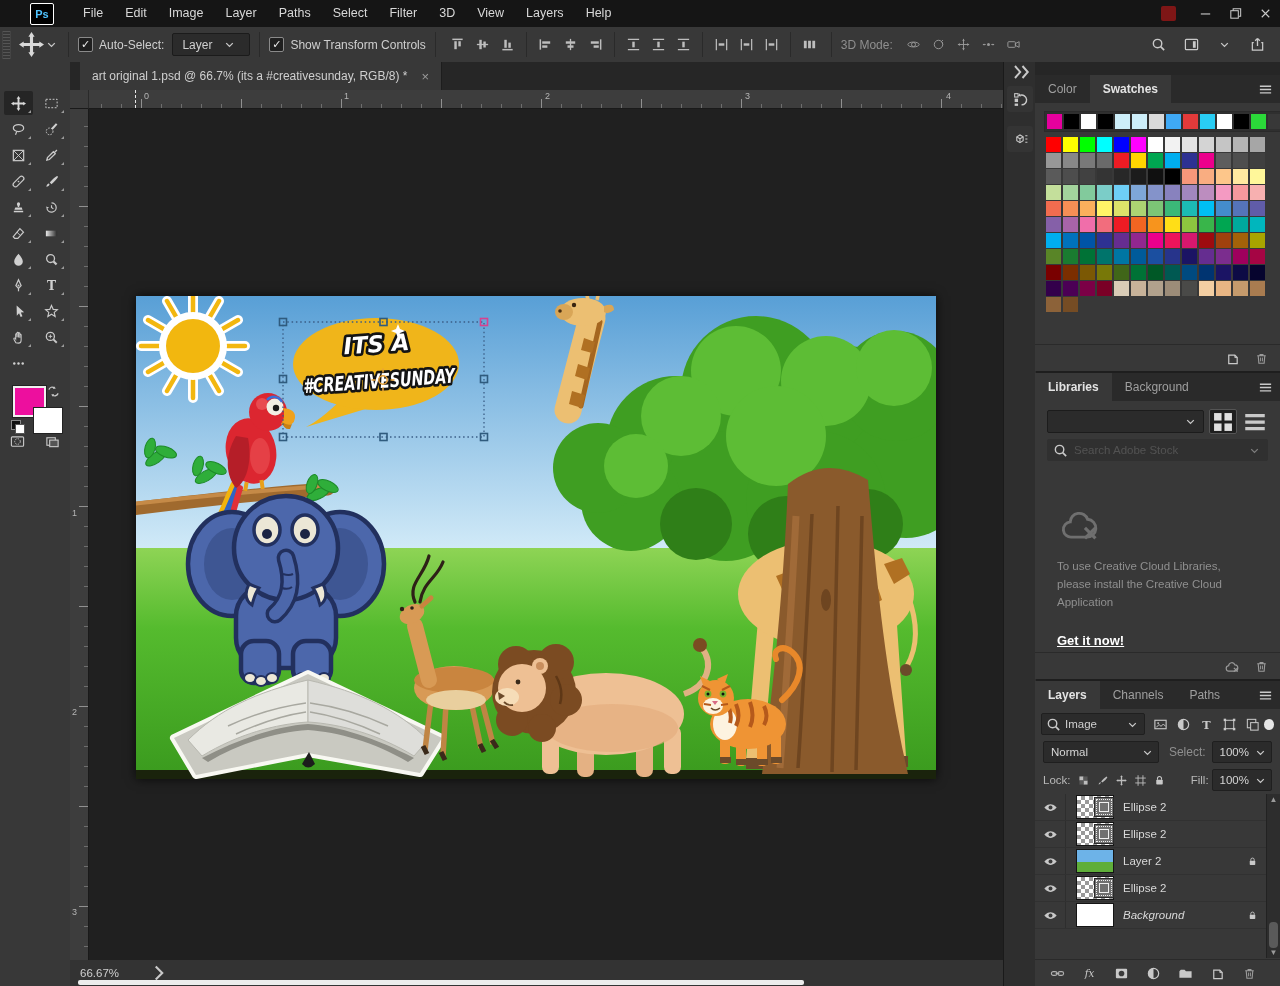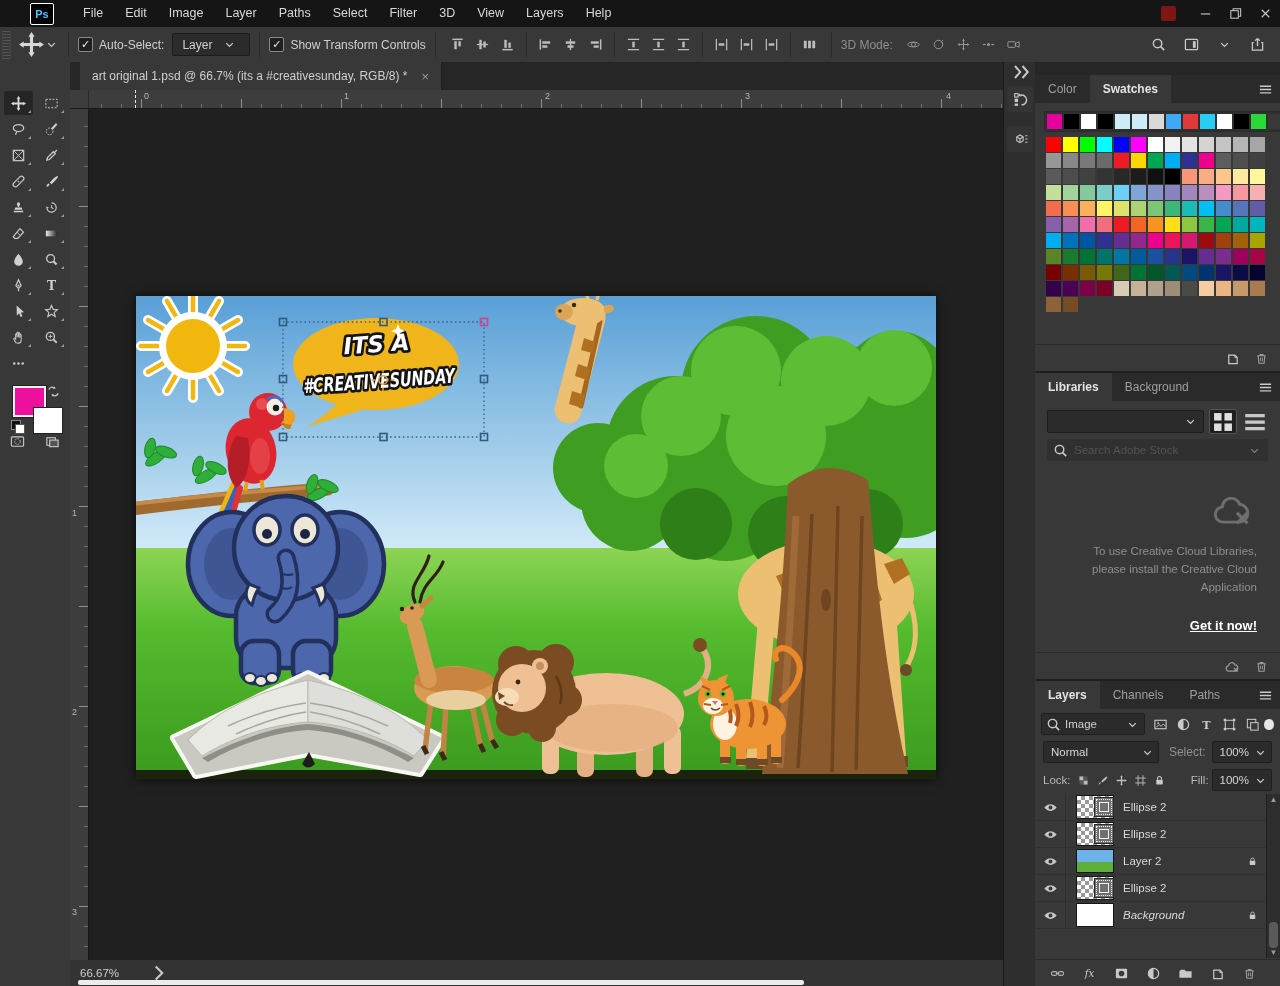--- a/index.html
+++ b/index.html
@@ -102,21 +102,21 @@
   .swgrid{position:absolute;left:11px;top:62px;display:grid;grid-template-columns:repeat(13,16px);gap:1px;}
   .swatch{width:15px;height:15px;}
 
   
   .lib-row1{position:absolute;left:12px;top:36px;width:221px;display:flex;align-items:center;gap:5px;}
   .lib-select{flex:1;height:21px;background:#2b2b2b;border:1px solid #1c1c1c;border-radius:2px;display:flex;align-items:center;justify-content:flex-end;padding-right:5px;}
   .viewbtn{width:26px;height:23px;display:flex;align-items:center;justify-content:center;border-radius:2px;}
   .viewbtn.active{background:#1f1f1f;border:1px solid #555;}
   .lib-search{position:absolute;left:12px;top:66px;width:221px;height:22px;background:#303030;border-radius:2px;
               display:flex;align-items:center;padding:0 6px;box-sizing:border-box;color:#6e6e6e;font-size:11.5px;gap:6px;}
-  .lib-msg{position:absolute;left:22px;top:115px;width:200px;text-align:right;}
+  .lib-msg{position:absolute;left:22px;top:130px;width:200px;text-align:left;}
   .lib-msg .ccbig svg{width:48px;height:40px;}
   .lib-text{color:#8f8f8f;font-size:11.5px;line-height:1.55;margin-top:10px;}
   .lib-cta{display:inline-block;margin-top:22px;color:#fff;font-weight:bold;font-size:13px;text-decoration:underline;}
 
   
   .lfilter{position:absolute;left:0;top:30px;width:100%;height:26px;display:flex;align-items:center;padding:0 6px;box-sizing:border-box;}
   .kindbox{width:100px;height:20px;background:#2b2b2b;border:1px solid #1f1f1f;border-radius:2px;display:flex;align-items:center;padding:0 4px;gap:4px;font-size:11.5px;color:#cfcfcf;}
   .lfilter .iconbtn{width:23px;height:20px;}
   .ltoggle{margin-left:auto;width:11px;height:11px;background:#e6e6e6;border-radius:50%;}
   .lblend{position:absolute;left:0;top:58px;width:100%;height:26px;display:flex;align-items:center;padding:0 8px;box-sizing:border-box;gap:6px;}

